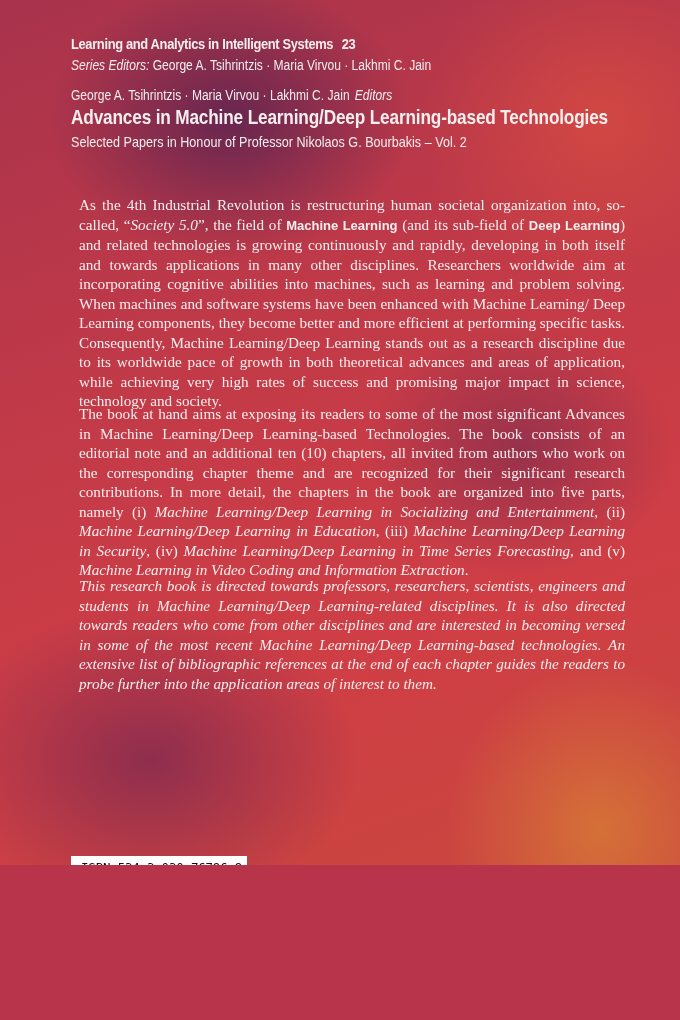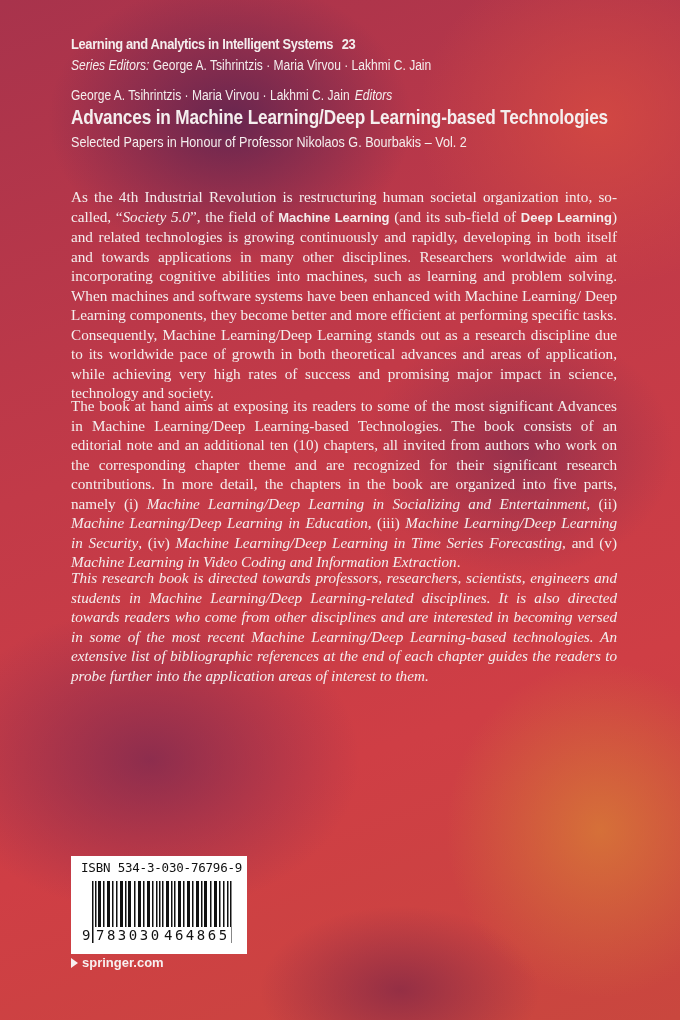--- a/index.html
+++ b/index.html
@@ -1,21 +1,21 @@
 <!DOCTYPE html>
 <html><head>
 <meta charset="utf-8">
 <style>
   html, body { margin: 0; padding: 0; }
   body {
     width: 680px; height: 1020px; overflow: hidden; position: relative;
     background: #b8344a;
   }
   .cover {
-    position: absolute; inset: 0; width: 680px; height: 1020px; overflow: hidden;
+    position: absolute; inset: 0; width: 680px; height: 865px; overflow: hidden;
     background:
       radial-gradient(ellipse 260px 200px at 230px 120px, rgba(90,35,80,0.85), rgba(90,35,80,0) 70%),
       radial-gradient(ellipse 220px 180px at 520px 450px, rgba(110,40,80,0.55), rgba(110,40,80,0) 70%),
       radial-gradient(ellipse 300px 220px at 150px 760px, rgba(120,40,80,0.75), rgba(120,40,80,0) 70%),
       radial-gradient(ellipse 220px 240px at 600px 830px, rgba(215,120,55,0.85), rgba(215,120,55,0) 70%),
       radial-gradient(ellipse 200px 120px at 400px 990px, rgba(130,40,70,0.75), rgba(130,40,70,0) 70%),
       radial-gradient(ellipse 260px 240px at 600px 120px, rgba(215,75,65,0.8), rgba(215,75,65,0) 70%),
       linear-gradient(160deg, #a8334c 0%, #c23a48 40%, #cf3e45 70%, #c9473e 100%);
   }
   .text { color: #f4eeee; }
@@ -40,21 +40,21 @@
     position: absolute; left: 71px; top: 105px; font-size: 21px; font-weight: bold;
     transform: scaleX(0.82); transform-origin: left; white-space: nowrap;
     letter-spacing: -0.2px;
   }
   .book-subtitle {
     position: absolute; left: 71px; top: 133px; font-size: 15px;
     transform: scaleX(0.84); transform-origin: left; white-space: nowrap;
   }
   .body-para {
     position: absolute; left: 71px; width: 546px; font-size: 15.2px; line-height: 19.5px;
-    text-align: justify; margin: 0;
+    text-align: justify; margin: 8px;
   }
   .body-para .hl { font-family: "Liberation Sans", "DejaVu Sans", sans-serif; font-weight: bold; font-size: 13px; }
   #para1 { top: 187px; }
   #para2 { top: 396px; }
   #para3 { top: 568px; font-style: italic; }
   .barcode-box {
     position: absolute; left: 71px; top: 856px; width: 176px; height: 98px;
     background: #ffffff;
   }
   .isbn-text {

